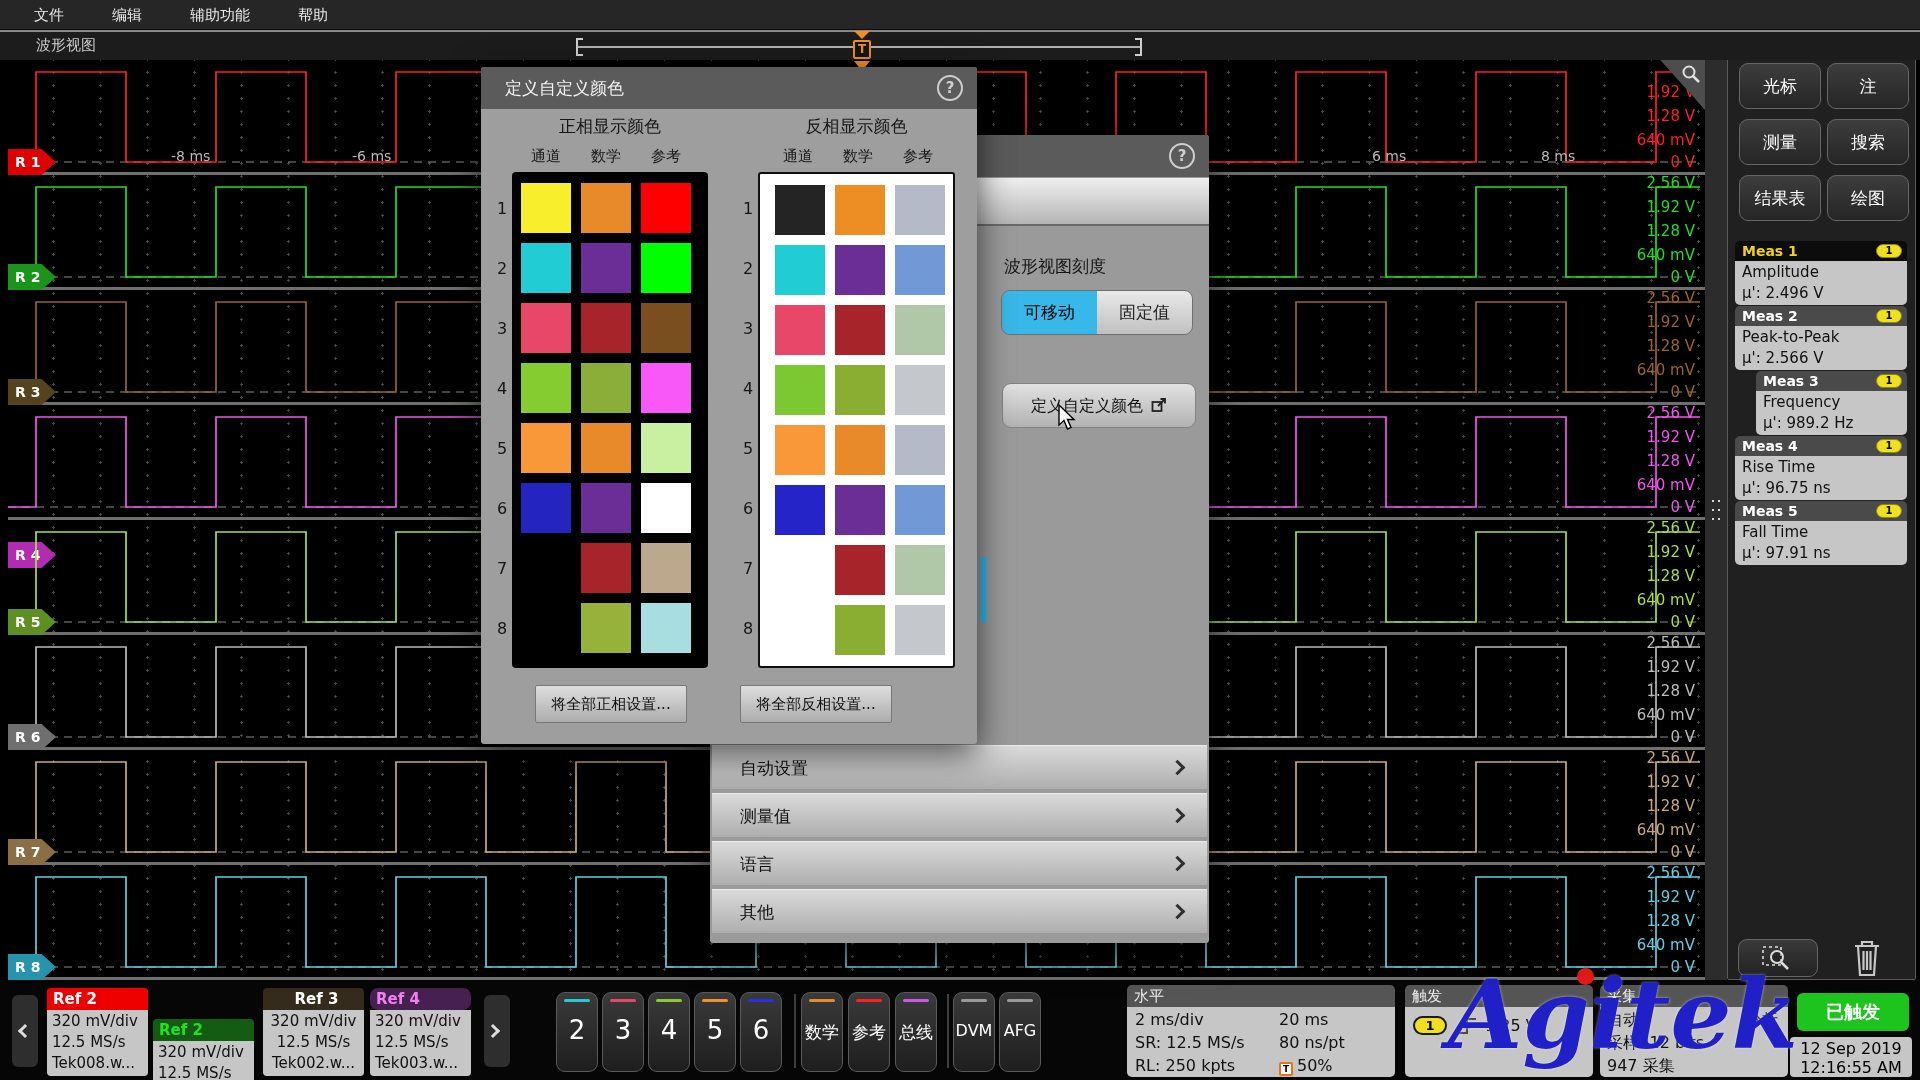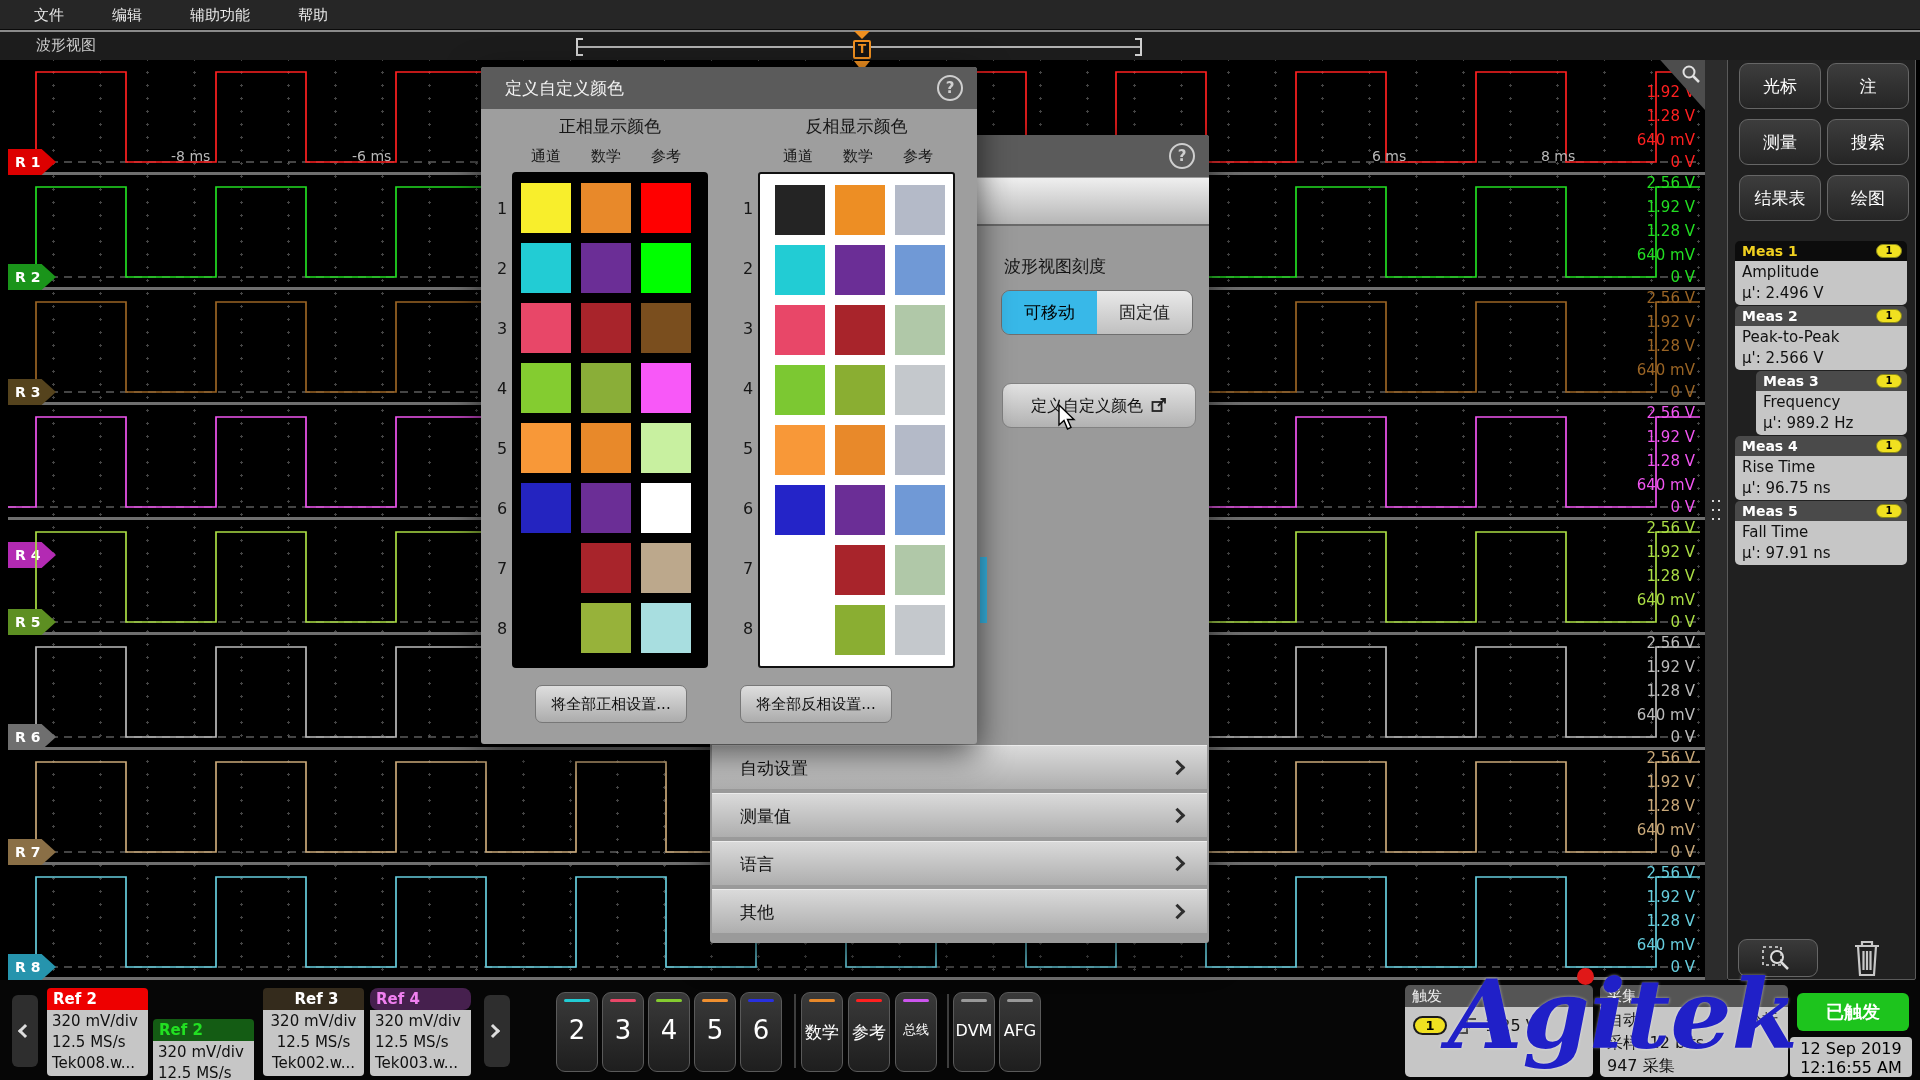--- a/index.html
+++ b/index.html
@@ -78,21 +78,21 @@
 
   #color-dialog { left:481px; top:67px; width:496px; height:677px; background:#9e9e9e; z-index:20;}
   .section-title { position:absolute; top:48px; text-align:center; font-size:17px; color:#161616;}
   .col-head { position:absolute; top:80px; transform:translateX(-50%); font-size:15px; color:#1a1a1a;}
   .rownum { position:absolute; transform:translateY(-50%); font-size:16px; color:#161616;}
   #grid-normal { position:absolute; left:31px; top:105px; width:196px; height:496px; background:#000; border-radius:4px;}
   #grid-invert { position:absolute; left:277px; top:105px; width:197px; height:496px; background:#fff;
                  border:2px solid #111; border-radius:3px;}
   .swatch { position:absolute; width:50px; height:50px;}
   .dlg-btn { position:absolute; top:618px; width:152px; height:38px; background:linear-gradient(#dedede,#acacac);
-             border:1px solid #777; border-radius:7px; font-size:15px; color:#111; text-align:center; line-height:36px;}
+             border:1px solid #777; border-radius:2px; font-size:15px; color:#111; text-align:center; line-height:36px;}
 
   
   #sidebar { position:absolute; left:1727px; top:24px; width:189px; height:956px; background:#202020;
              border:1px solid #5a5a5a; border-radius:2px;}
   #sidebar-title { position:absolute; left:0; top:8px; width:100%; text-align:center; color:#fff;
                    font-size:16px; font-weight:bold;}
   .side-btn { position:absolute; width:82px; height:46px; background:linear-gradient(#3d3d3d,#252525);
               border:1px solid #666; border-radius:9px; color:#fff; font-size:17px; text-align:center; line-height:44px;}
   .meas-card { position:absolute; left:7px; width:172px;}
   .meas-head { height:20px; background:#4a4a4a; border-radius:5px 5px 0 0; color:#fff; font-size:14px;
@@ -515,34 +515,49 @@
       <div class="ch-btn" style="left:801px;">
         <div class="ch-stripe" style="background:#e8892a;"></div>
         <div style="margin-top:28px; font-size:17px;">数学</div>
       </div>
       <div class="ch-btn" style="left:848px;">
         <div class="ch-stripe" style="background:#ff2020;"></div>
         <div style="margin-top:28px; font-size:17px;">参考</div>
       </div>
       <div class="ch-btn" style="left:895px;">
         <div class="ch-stripe" style="background:#cc55ee;"></div>
-        <div style="margin-top:28px; font-size:13px;">总线</div>
+        <div style="margin-top:28px; font-size:17px;">总线</div>
       </div>
       <div class="ch-btn" style="left:953px;">
         <div class="ch-stripe" style="background:#999999;"></div>
         <div style="margin-top:28px; font-size:16px;">DVM</div>
       </div>
       <div class="ch-btn" style="left:999px;">
         <div class="ch-stripe" style="background:#999999;"></div>
         <div style="margin-top:28px; font-size:16px;">AFG</div>
       </div>
     </div>
   <div class="bb-sep" style="left:794px;"></div>
   <div class="bb-sep" style="left:947px;"></div>
 
+  <div class="bb-panel" style="left:1127px; width:268px;">
+    <div class="bbp-head">水平</div>
+    <div class="bbp-body" style="height:70px; padding:1px 0 0 8px; line-height:23px;">
+      <div style="position:absolute; left:8px; top:1px;" id="hcol1">
+          <div>2 ms/div</div>
+          <div>SR: 12.5 MS/s</div>
+          <div>RL: 250 kpts</div>
+        </div>
+      <div style="position:absolute; left:152px; top:1px;" id="hcol2">
+          <div>20 ms</div>
+          <div>80 ns/pt</div>
+          <div><span class="ticon">T</span>50%</div>
+        </div>
+    </div>
+  </div>
 
   <div class="bb-panel" style="left:1405px; width:188px;">
     <div class="bbp-head">触发</div>
     <div class="bbp-body" style="height:70px;">
       <div id="trig-badge">1</div>
       <svg width="22" height="22" style="position:absolute; left:52px; top:8px;">
         <path d="M2 18 H10 V4 H19 M10 10 L7 13 M10 10 L13 13" stroke="#4a4a4a" fill="none" stroke-width="2"></path>
       </svg>
       <span style="position:absolute; left:80px; top:9px; font-size:16px;">1.25 V</span>
     </div>

